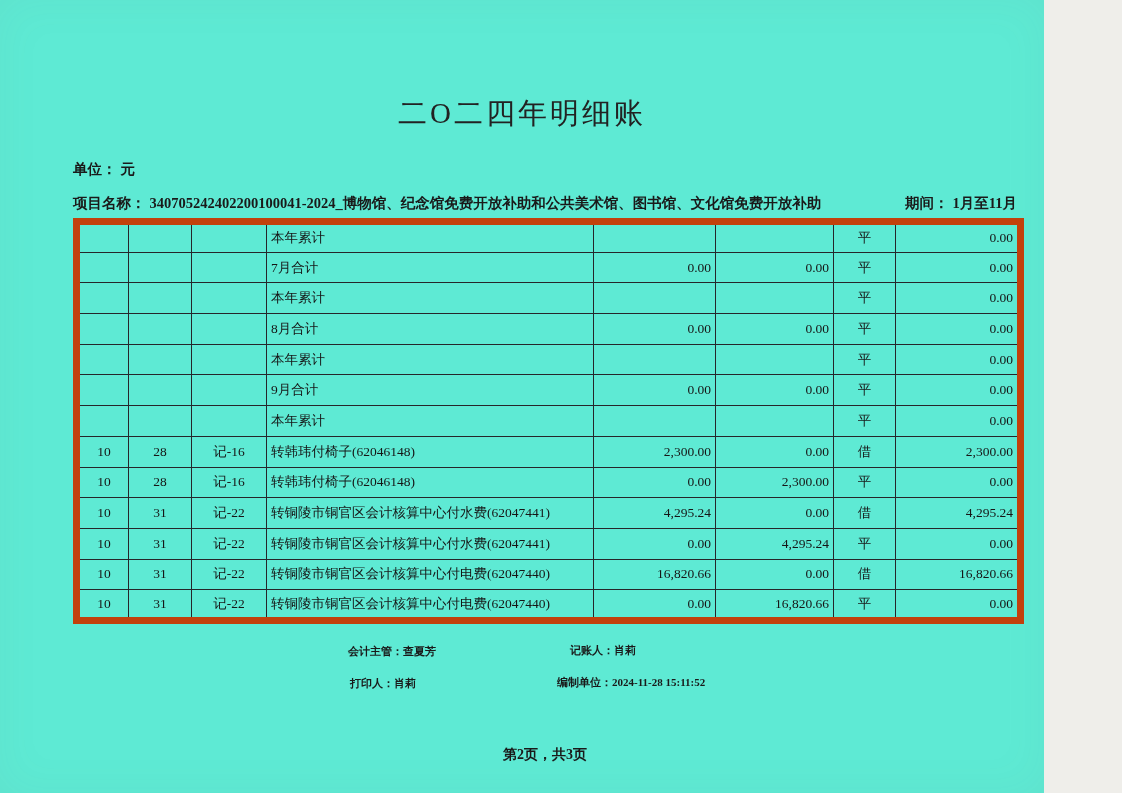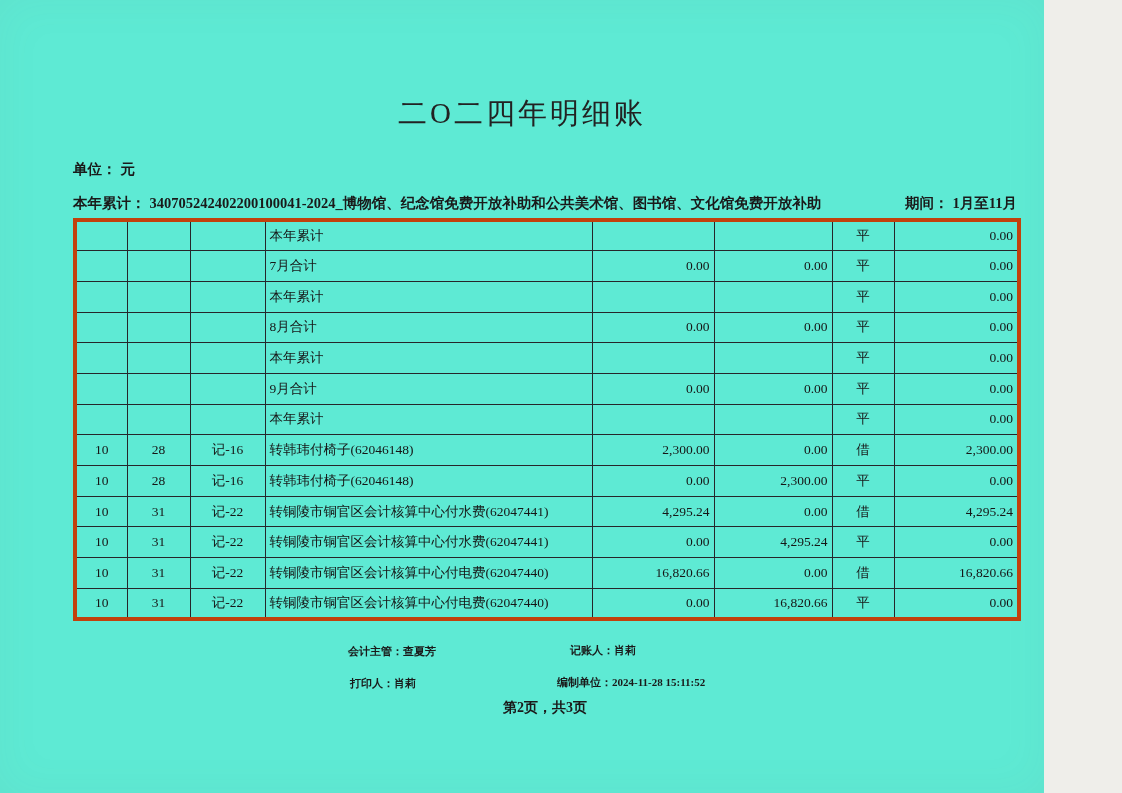--- a/index.html
+++ b/index.html
@@ -41,21 +41,21 @@
   .meta-label { margin-right: 4px; }
   table.ledger {
     position: absolute;
     top: 218px; left: 73px;
     width: 944px;
     border-collapse: collapse;
     table-layout: fixed;
     font-size: 13.5px;
     color: #161616;
   }
-  table.ledger { border: 4px solid #c2410c; }
+  table.ledger { border: 7px solid #c2410c; }
   table.ledger td {
     border: 1.5px solid #26262a;
     height: 30.7px;
     padding: 0 4px;
     overflow: hidden;
     white-space: nowrap;
   }
   td.al-c { text-align: center; }
   td.al-l { text-align: left;  padding-left: 9px; }
   td.al-r { text-align: right; padding-right: 7px; }
@@ -65,21 +65,21 @@
     font-weight: 600;
     color: #1a1a1a;
     white-space: nowrap;
   }
   .sig.supervisor  { left: 348px; top: 644px; }
   .sig.bookkeeper  { left: 570px; top: 643px; }
   .sig.printer     { left: 350px; top: 676px; }
   .sig.print-time  { left: 557px; top: 675px; }
   .page-indicator {
     position: absolute;
-    left: 73px; top: 699px; width: 944px;
+    left: 73px; top: 746px; width: 944px;
     text-align: center;
     font-size: 14px;
     font-weight: 600;
     color: #1a1a1a;
   }
 </style>
 </head>
 <body>
 
 <div class="page">
@@ -87,21 +87,21 @@
   <div class="doc-title">二O二四年明细账</div>
 
   <div class="meta-row first">
     <span>
       <span class="meta-label">单位：</span><span>元</span>
     </span>
   </div>
 
   <div class="meta-row second">
     <span>
-      <span class="meta-label">本年累计：</span><span>340705242402200100041-2024_博物馆、纪念馆免费开放补助和公共美术馆、图书馆、文化馆免费开放补助</span>
+      <span class="meta-label">项目名称：</span><span>340705242402200100041-2024_博物馆、纪念馆免费开放补助和公共美术馆、图书馆、文化馆免费开放补助</span>
     </span>
     <span>
       <span class="meta-label">期间：</span><span>1月至11月</span>
     </span>
   </div>
 
   <table class="ledger">
     <colgroup>
       <col style="width:52px">
         <col style="width:63px">

